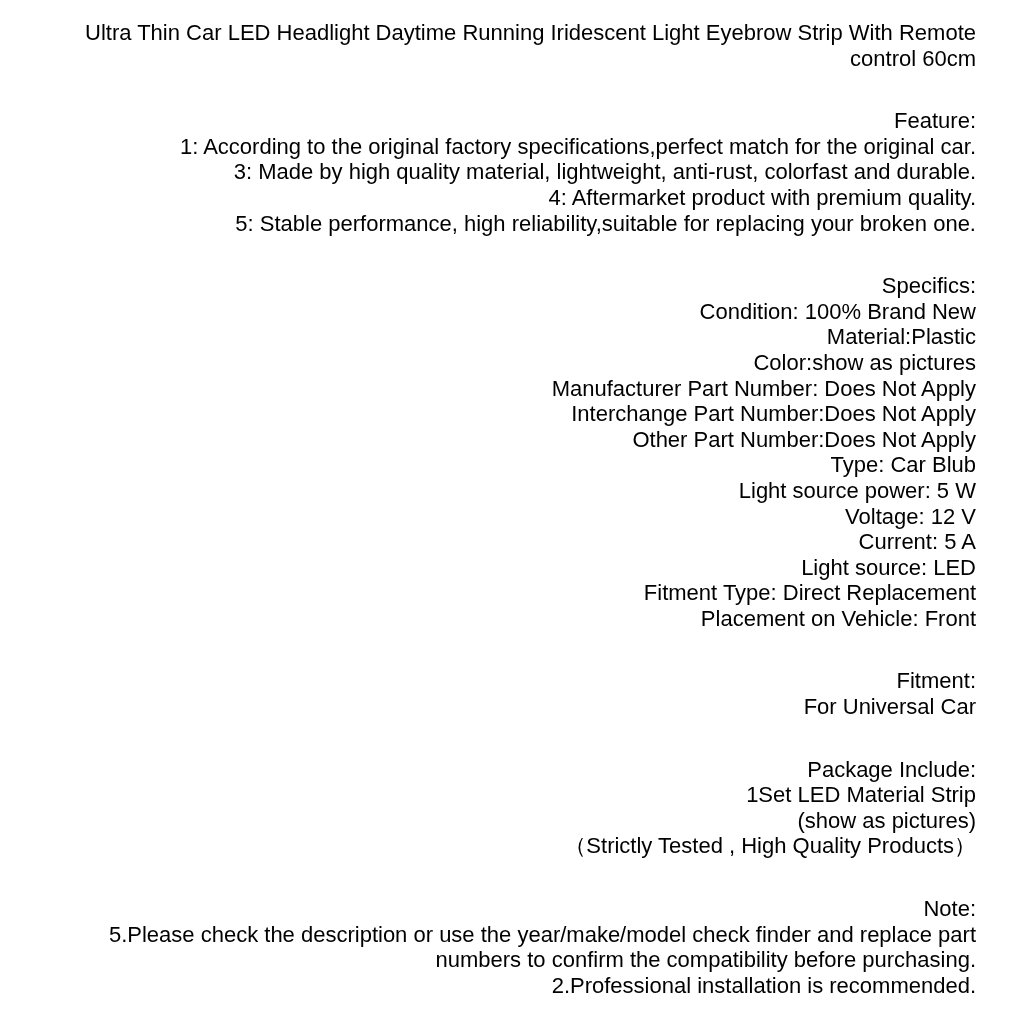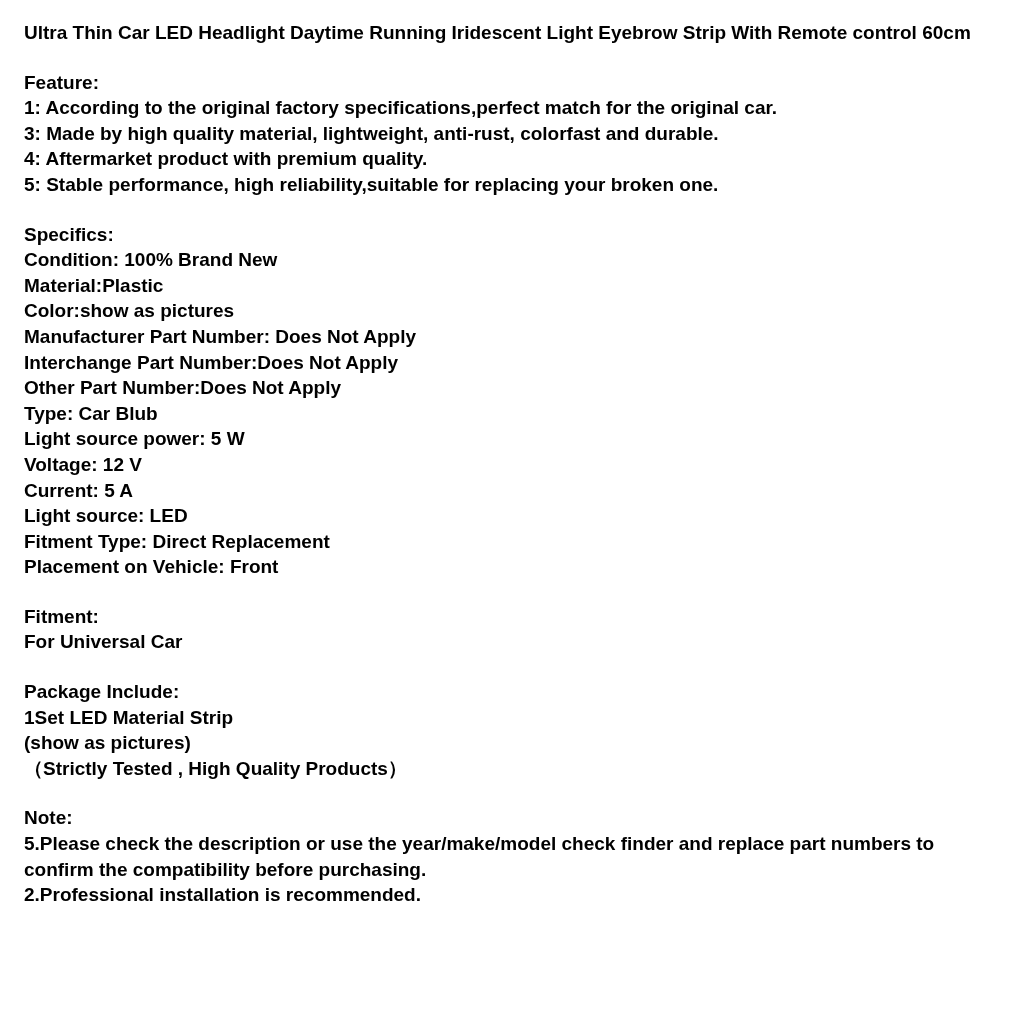--- a/index.html
+++ b/index.html
@@ -14,28 +14,29 @@
     font-family: "Liberation Sans", "DejaVu Sans", sans-serif;
     color: #000000;
   }
   .doc {
     box-sizing: border-box;
     width: 1000px;
     padding: 20px 24px 0 24px;
   }
   .line {
     margin: 0;
-    font-size: 19px;
+    font-size: 22px;
     line-height: 25.6px;
-    font-weight: 700;
+    font-weight: 400;
     white-space: pre-wrap;
     word-wrap: break-word;
+    text-align: right;
   }
   .section {
-    margin-top: 24px; 
+    margin-top: 37px; 
   }
 </style>
 </head>
 <body>
 
 <div class="doc">
   <p class="line">Ultra Thin Car LED Headlight Daytime Running Iridescent Light Eyebrow Strip With Remote control 60cm</p>
   <div id="sections-root">
       <div class="section">
         <p class="line">Feature:</p>

